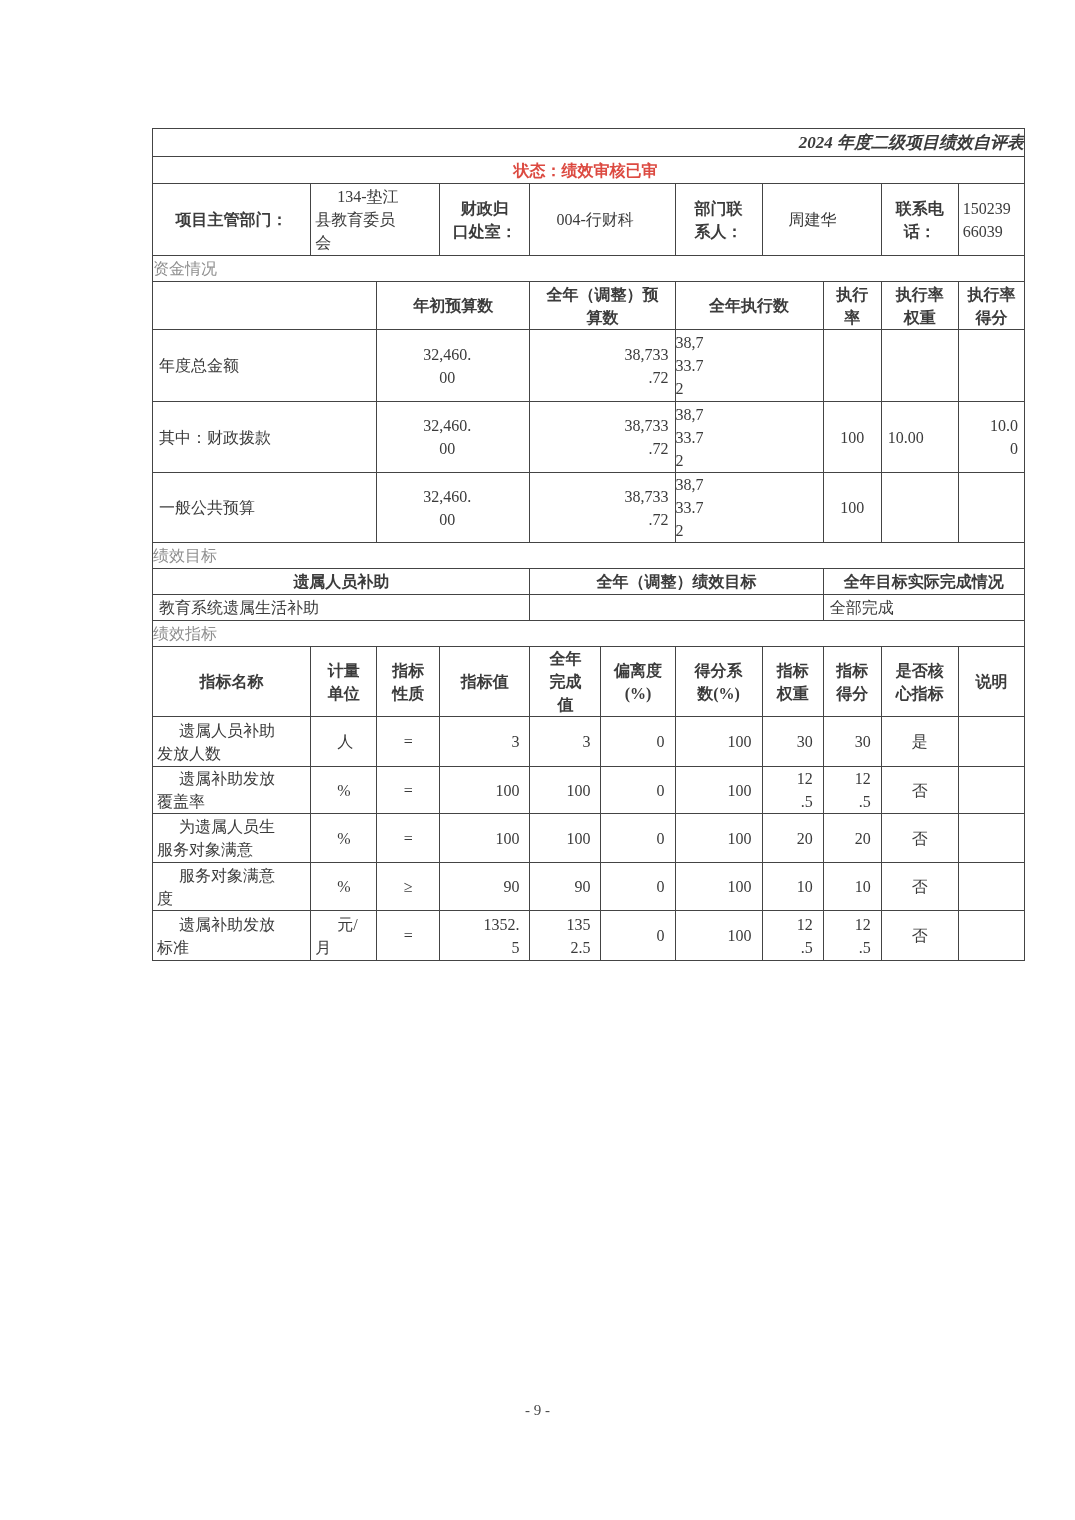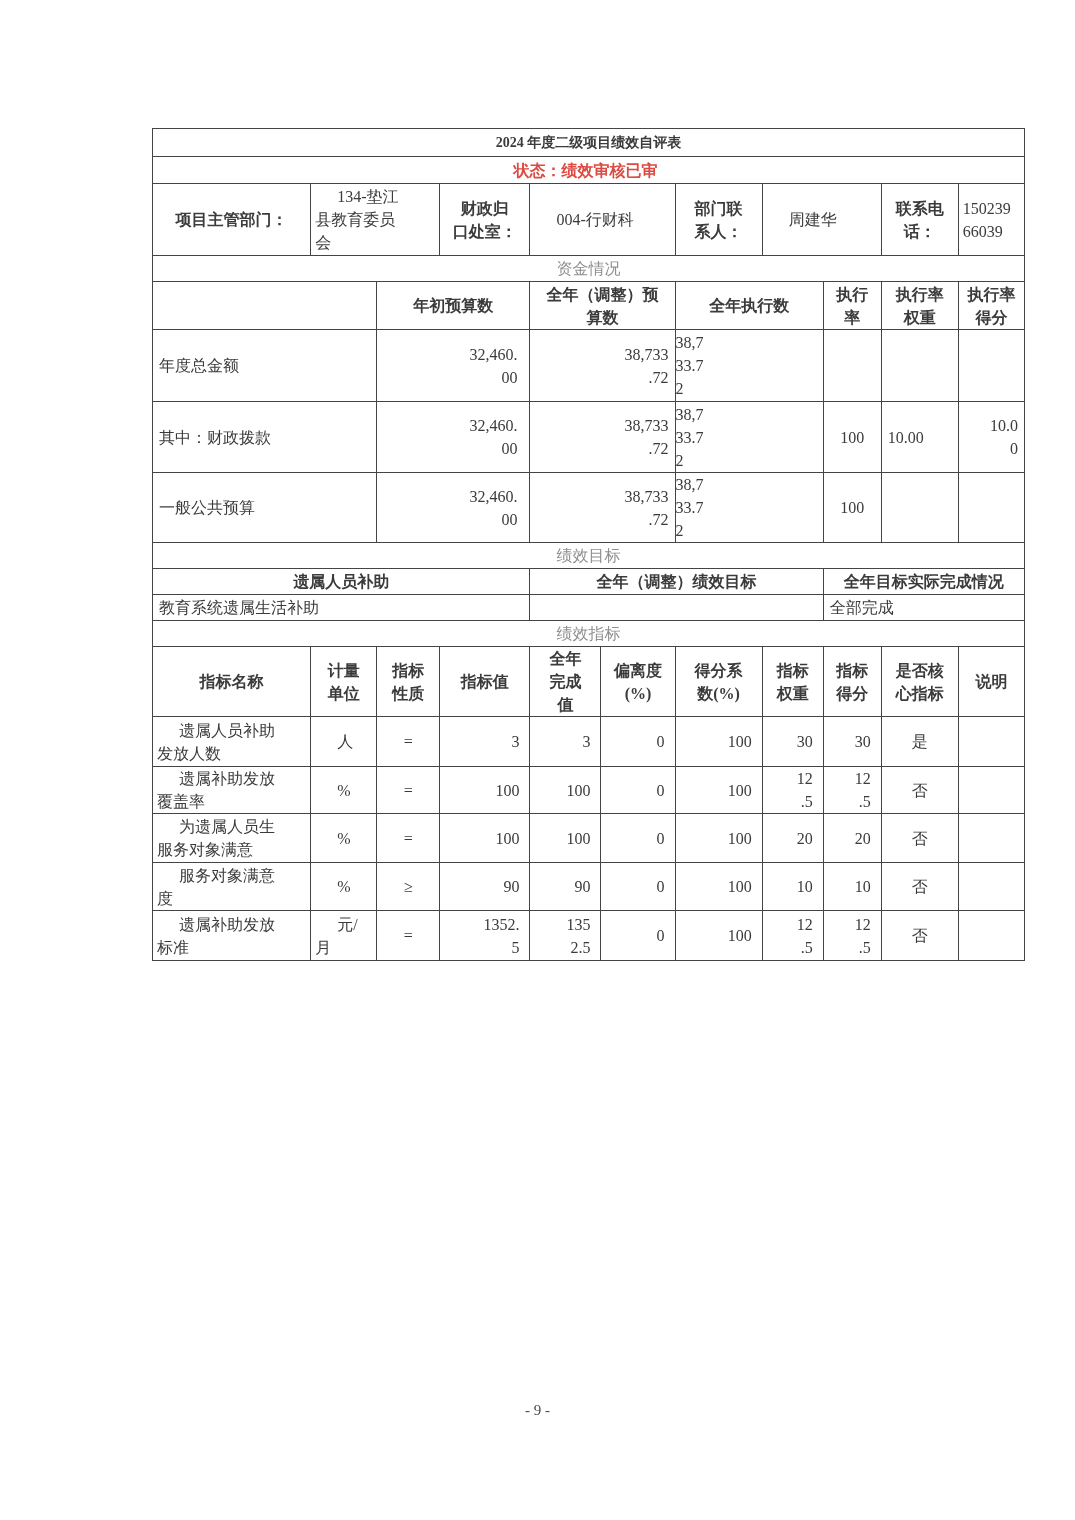--- a/index.html
+++ b/index.html
@@ -2,30 +2,30 @@
 <html><head>
 <meta charset="utf-8">
 <style>
   html,body{margin:0;padding:0;background:#ffffff;}
   .page{position:relative;width:1075px;height:1520px;background:#fff;
         font-family:"Liberation Serif","DejaVu Serif",serif;color:#3b3b3b;}
   table.doc{position:absolute;left:152px;top:128px;width:873px;
             border-collapse:collapse;table-layout:fixed;}
   td{border:1px solid #444;vertical-align:middle;font-size:16px;line-height:23px;
      white-space:pre-line;overflow:hidden;padding:0;}
-  .title{font-weight:bold;font-size:14px;text-align:center;}
+  .title{font-weight:bold;font-size:17px;text-align:right;font-style:italic;}
   .status{font-weight:bold;text-align:center;padding-right:6px;color:#dc4a41;}
-  .sec{color:#8f8f8f;text-align:center;}
+  .sec{color:#8f8f8f;}
   .hdr{font-weight:bold;text-align:center;}
   .ind{text-align:left;padding-left:4px;text-indent:22px;}
   .noind{text-indent:0;}
   .l8{text-align:left;padding-left:6px;}
   .r{text-align:right;padding-right:10px;}
   .r6{text-align:right;padding-right:6px;}
-  .r12{text-align:right;padding-right:12px;}
+  .r12{text-align:center;padding-right:12px;}
   .r22{text-align:left;padding-right:22px;}
   .c{text-align:center;}
   .footer{position:absolute;top:1402px;left:0;width:100%;text-align:center;
           font-size:15px;color:#4a4a4a;}
 </style>
 </head>
 <body>
 
 <div class="page">
   <table class="doc">

